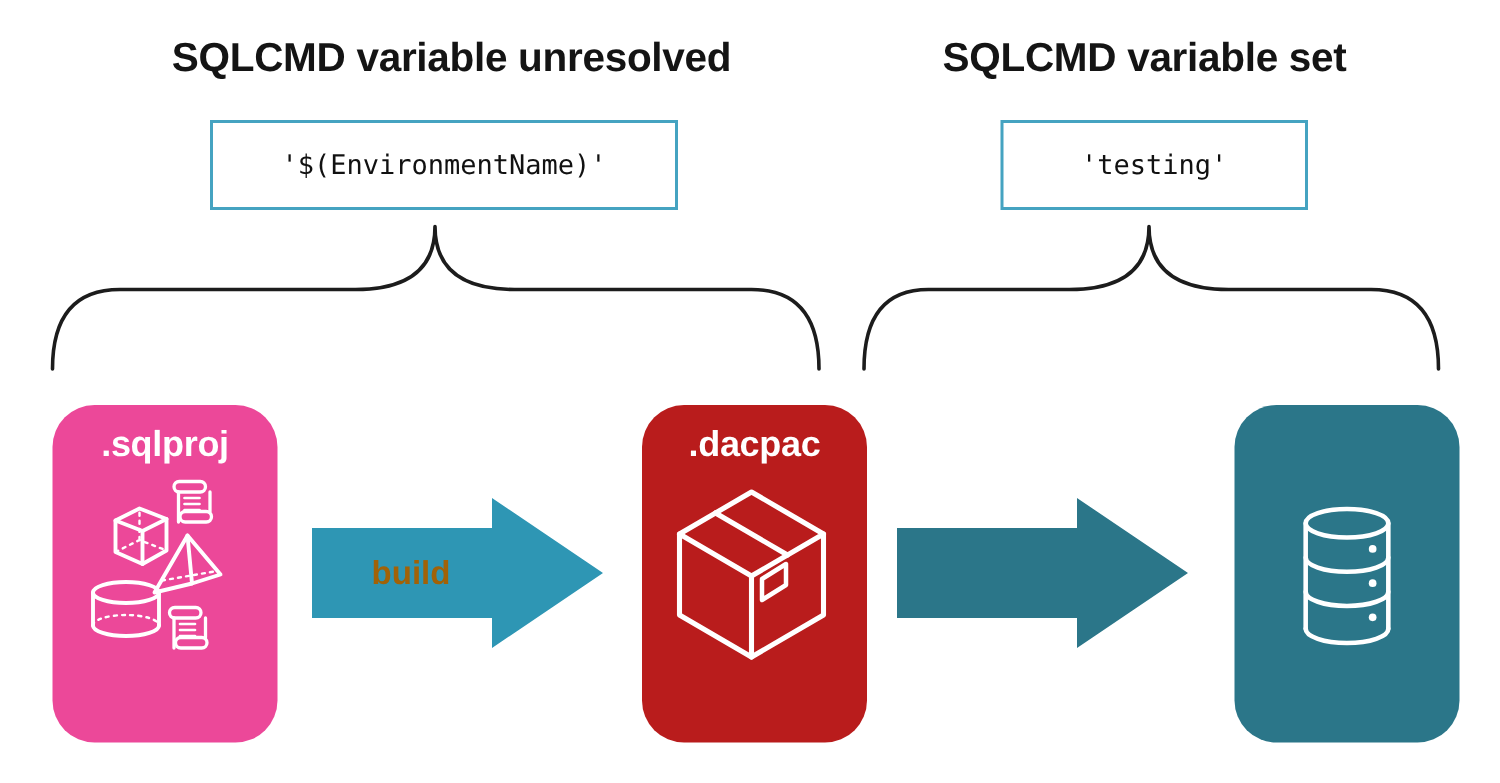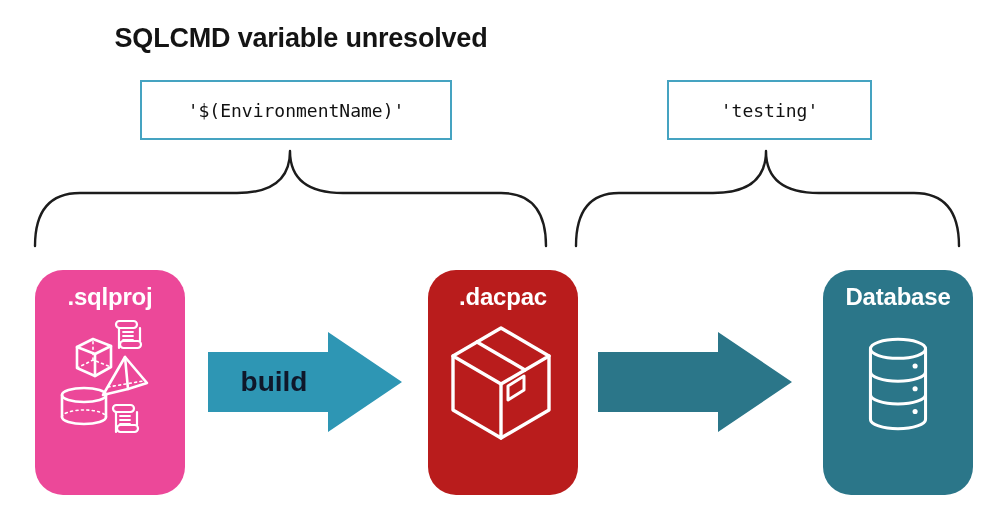--- a/index.html
+++ b/index.html
@@ -32,30 +32,31 @@
   #icon-database{left:37px;top:66px;}
   .wline{fill:none;stroke:#ffffff;stroke-linecap:round;stroke-linejoin:round;}
   .dotted{stroke-dasharray:2 3.4;}
 
   .arrow{position:absolute;top:330px;width:200px;height:104px;}
   #arrow-build{left:205px;}
   #arrow-deploy{left:595px;}
   .fill-build{fill:#2E96B4;}
   .fill-deploy{fill:#2B7689;}
   .arrow-label{position:absolute;top:330px;height:104px;width:122px;display:flex;align-items:center;
-               justify-content:center;color:#0f172a;font-weight:bold;font-size:28px;}
+               justify-content:center;color:#a16207;font-weight:bold;font-size:22px;}
   #label-build{left:213px;}
   #label-deploy{left:600px;}
 </style>
 </head>
 <body>
 
 <div class="canvas">
 
   <div class="heading" id="heading-left">SQLCMD variable unresolved</div>
+  <div class="heading" id="heading-right">SQLCMD variable set</div>
 
   <div class="code-box" id="code-left">
     <span>'$(EnvironmentName)'</span>
   </div>
   <div class="code-box" id="code-right">
     <span>'testing'</span>
   </div>
 
   <svg class="braces" width="1000" height="522" viewBox="0 0 1000 522">
     <path class="brace" d="M35,246 Q35,193 80,193 L237,193 Q290,193 290,151 Q290,193 343,193 L501,193 Q546,193 546,246"></path>
@@ -118,21 +119,20 @@
         <path stroke-width="3" d="M67,68 L83,58 L83,72 L67,82 Z"></path>
       </g>
     </svg>
   </div>
 
   <svg class="arrow" id="arrow-deploy" viewBox="0 0 200 104">
     <polygon class="fill-deploy" points="3,22 123,22 123,2 197,52 123,102 123,82 3,82"></polygon>
   </svg>
 
   <div class="node" id="node-database">
-    <div class="node-label">Database</div>
     <svg class="node-icon" id="icon-database" width="76" height="96" viewBox="0 0 80 100">
       <g class="wline" stroke-width="3.2">
         <ellipse cx="40" cy="13" rx="29" ry="10"></ellipse>
         <path d="M11,13 V87 M69,13 V87"></path>
         <path d="M11,87 A29,10 0 0 0 69,87"></path>
         <path d="M11,37 A29,10 0 0 0 69,37"></path>
         <path d="M11,61 A29,10 0 0 0 69,61"></path>
       </g>
       <circle cx="58" cy="31" r="2.7" fill="#ffffff"></circle>
       <circle cx="58" cy="55" r="2.7" fill="#ffffff"></circle>

